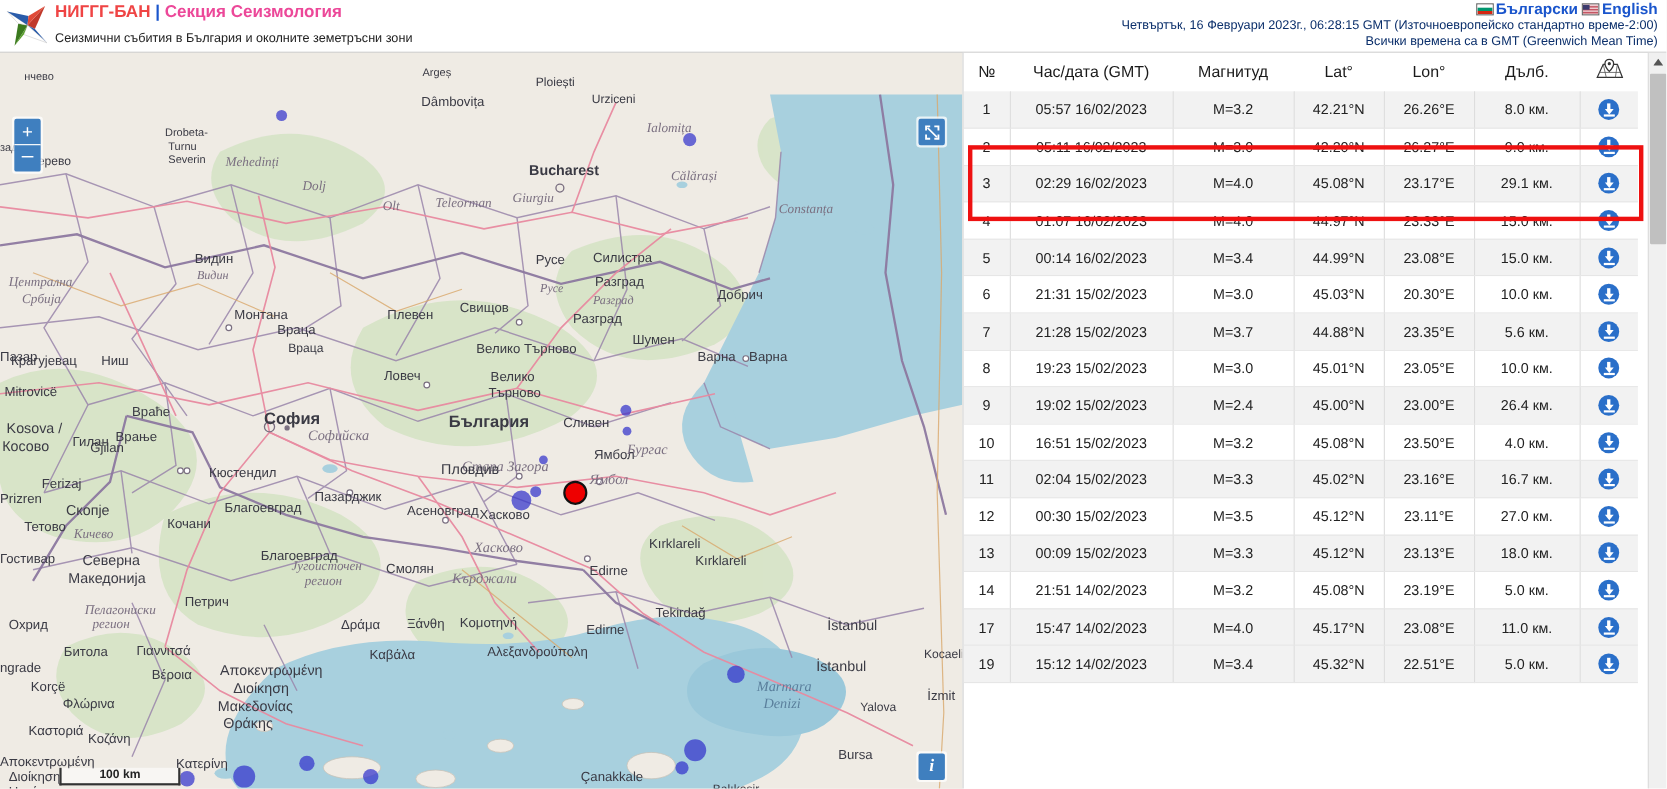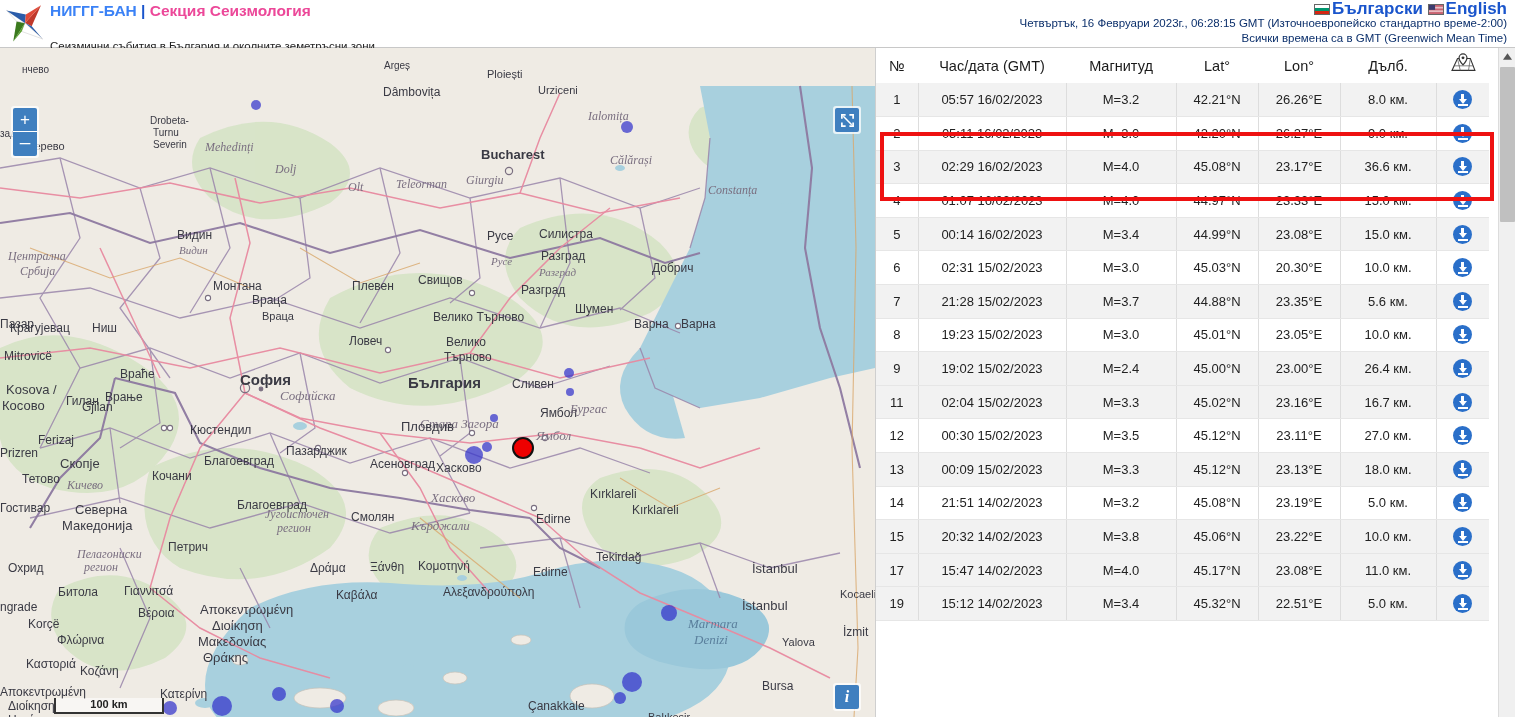--- a/index.html
+++ b/index.html
@@ -23,33 +23,33 @@
   #logo-block {
     position: absolute; left: 0; top: 0;
     display: flex; align-items: flex-start;
   }
   #logo-icon { width: 46px; height: 42px; margin-left: 2px; margin-top: 2px; flex: none; }
   #title-stack { margin-left: 2px; padding-top: 2px; }
   #site-title {
     font-size: 15.5px; font-weight: bold; line-height: 18px;
     white-space: nowrap;
   }
-  #site-title .brand { color: #3b82f6; }
+  #site-title .brand { color: #ef4444; }
   #site-title .sep   { color: #1a55cc; font-weight: bold; }
   #site-title .sect  { color: #ec4899; }
   #site-subtitle {
     font-size: 11.5px; color: #222222; line-height: 15px;
-    margin-top: 19px; white-space: nowrap;
+    margin-top: 8px; white-space: nowrap;
   }
   #header-right {
     position: absolute; right: 8px; top: 0;
     text-align: right;
   }
   #lang-row {
-    font-size: 17px; font-weight: bold; line-height: 15px;
+    font-size: 14px; font-weight: bold; line-height: 15px;
     white-space: nowrap; padding-top: 1px;
   }
   #lang-row a { color: #1a55cc; text-decoration: none; }
   .flag { display: inline-block; width: 16px; height: 11px; vertical-align: -1px;
           margin-right: 2px; border: 1px solid #666; position: relative; overflow: hidden; }
   .flag-bg { position: absolute; left:0; top:0; width:100%; height:100%; }
   #clock-line, #gmt-line {
     font-size: 11.5px; font-weight: normal; color: #0b2f6b;
     line-height: 15px; white-space: nowrap;
   }
@@ -624,21 +624,21 @@
             <td class="col-lon">26.27°E</td>
             <td class="col-dep">9.0 км.</td>
             <td class="col-dl"><span class="dl-icon"><span class="dl-bar"></span></span></td>
           </tr>
           <tr class="odd">
             <td class="col-num">3</td>
             <td class="col-time">02:29 16/02/2023</td>
             <td class="col-mag">M=4.0</td>
             <td class="col-lat">45.08°N</td>
             <td class="col-lon">23.17°E</td>
-            <td class="col-dep">36.6 км.</td>
+            <td class="col-dep">29.1 км.</td>
             <td class="col-dl"><span class="dl-icon"><span class="dl-bar"></span></span></td>
           </tr>
           <tr class="even">
             <td class="col-num">4</td>
             <td class="col-time">01:07 16/02/2023</td>
             <td class="col-mag">M=4.0</td>
             <td class="col-lat">44.97°N</td>
             <td class="col-lon">23.33°E</td>
             <td class="col-dep">15.0 км.</td>
             <td class="col-dl"><span class="dl-icon"><span class="dl-bar"></span></span></td>
@@ -647,21 +647,21 @@
             <td class="col-num">5</td>
             <td class="col-time">00:14 16/02/2023</td>
             <td class="col-mag">M=3.4</td>
             <td class="col-lat">44.99°N</td>
             <td class="col-lon">23.08°E</td>
             <td class="col-dep">15.0 км.</td>
             <td class="col-dl"><span class="dl-icon"><span class="dl-bar"></span></span></td>
           </tr>
           <tr class="even">
             <td class="col-num">6</td>
-            <td class="col-time">02:31 15/02/2023</td>
+            <td class="col-time">21:31 15/02/2023</td>
             <td class="col-mag">M=3.0</td>
             <td class="col-lat">45.03°N</td>
             <td class="col-lon">20.30°E</td>
             <td class="col-dep">10.0 км.</td>
             <td class="col-dl"><span class="dl-icon"><span class="dl-bar"></span></span></td>
           </tr>
           <tr class="odd">
             <td class="col-num">7</td>
             <td class="col-time">21:28 15/02/2023</td>
             <td class="col-mag">M=3.7</td>
@@ -681,20 +681,29 @@
           </tr>
           <tr class="odd">
             <td class="col-num">9</td>
             <td class="col-time">19:02 15/02/2023</td>
             <td class="col-mag">M=2.4</td>
             <td class="col-lat">45.00°N</td>
             <td class="col-lon">23.00°E</td>
             <td class="col-dep">26.4 км.</td>
             <td class="col-dl"><span class="dl-icon"><span class="dl-bar"></span></span></td>
           </tr>
+          <tr class="even">
+            <td class="col-num">10</td>
+            <td class="col-time">16:51 15/02/2023</td>
+            <td class="col-mag">M=3.2</td>
+            <td class="col-lat">45.08°N</td>
+            <td class="col-lon">23.50°E</td>
+            <td class="col-dep">4.0 км.</td>
+            <td class="col-dl"><span class="dl-icon"><span class="dl-bar"></span></span></td>
+          </tr>
           <tr class="odd">
             <td class="col-num">11</td>
             <td class="col-time">02:04 15/02/2023</td>
             <td class="col-mag">M=3.3</td>
             <td class="col-lat">45.02°N</td>
             <td class="col-lon">23.16°E</td>
             <td class="col-dep">16.7 км.</td>
             <td class="col-dl"><span class="dl-icon"><span class="dl-bar"></span></span></td>
           </tr>
           <tr class="even">
@@ -715,29 +724,20 @@
             <td class="col-dep">18.0 км.</td>
             <td class="col-dl"><span class="dl-icon"><span class="dl-bar"></span></span></td>
           </tr>
           <tr class="even">
             <td class="col-num">14</td>
             <td class="col-time">21:51 14/02/2023</td>
             <td class="col-mag">M=3.2</td>
             <td class="col-lat">45.08°N</td>
             <td class="col-lon">23.19°E</td>
             <td class="col-dep">5.0 км.</td>
-            <td class="col-dl"><span class="dl-icon"><span class="dl-bar"></span></span></td>
-          </tr>
-          <tr class="odd">
-            <td class="col-num">15</td>
-            <td class="col-time">20:32 14/02/2023</td>
-            <td class="col-mag">M=3.8</td>
-            <td class="col-lat">45.06°N</td>
-            <td class="col-lon">23.22°E</td>
-            <td class="col-dep">10.0 км.</td>
             <td class="col-dl"><span class="dl-icon"><span class="dl-bar"></span></span></td>
           </tr>
           <tr class="odd">
             <td class="col-num">17</td>
             <td class="col-time">15:47 14/02/2023</td>
             <td class="col-mag">M=4.0</td>
             <td class="col-lat">45.17°N</td>
             <td class="col-lon">23.08°E</td>
             <td class="col-dep">11.0 км.</td>
             <td class="col-dl"><span class="dl-icon"><span class="dl-bar"></span></span></td>

